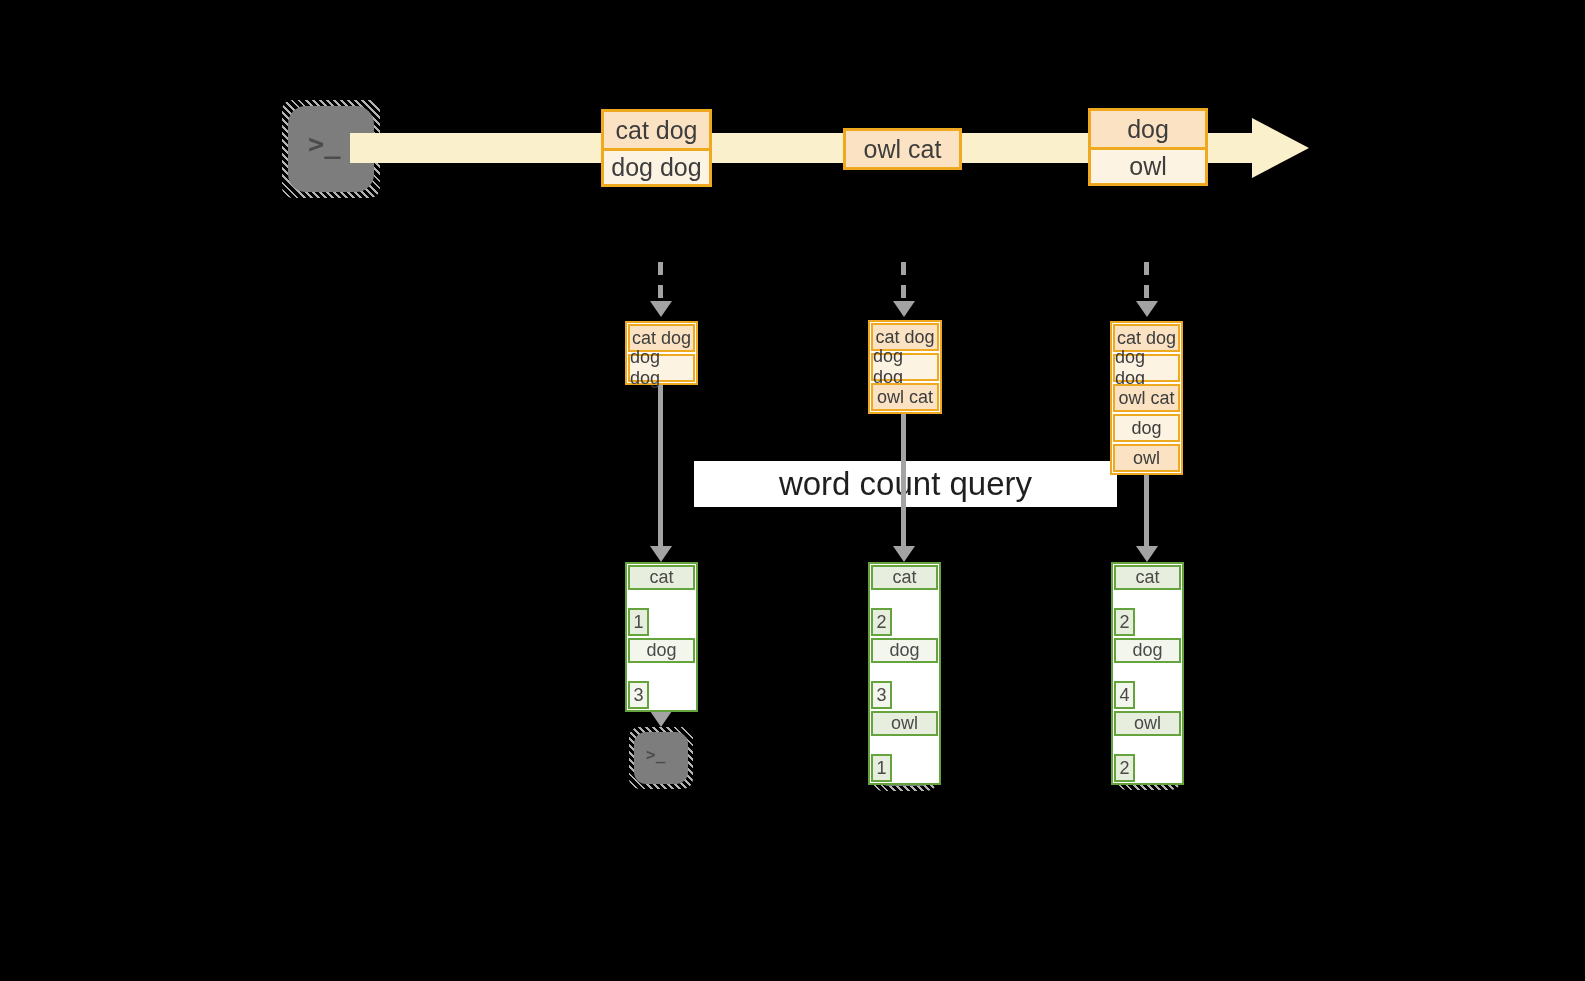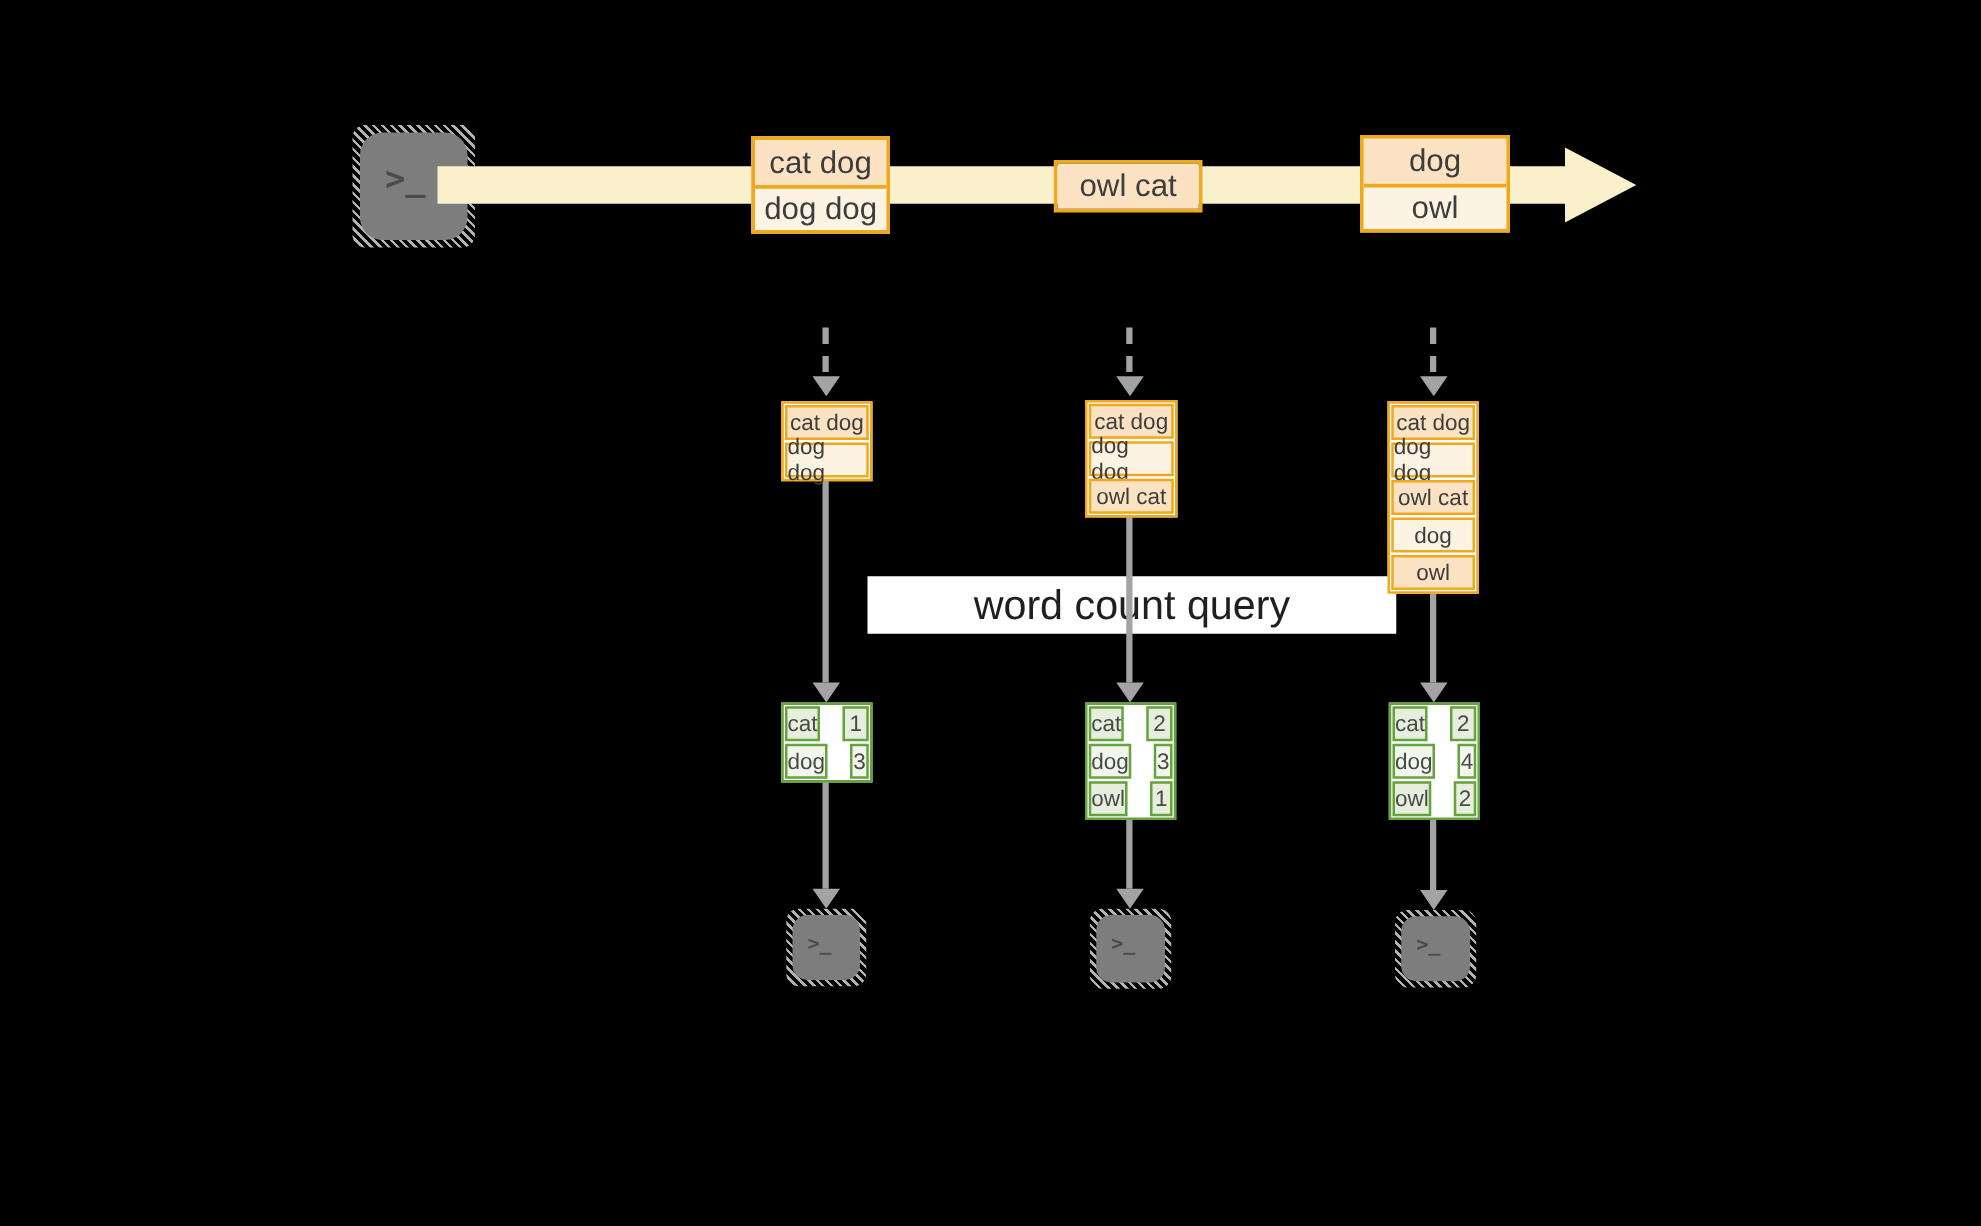--- a/index.html
+++ b/index.html
@@ -47,21 +47,21 @@
   .stack .row { border: 2px solid #efa91f; height: 28px; display: flex; align-items: center;
     justify-content: center; font-size: 18px; color: #3d3d3d; }
 
   
   .qlabel { position: absolute; background: #ffffff; color: #1f1f1f; font-size: 33px;
     display: flex; align-items: center; justify-content: center; z-index: 2; }
 
   
   .gtable { position: absolute; border: 2px solid #65a33d; background: #fff; padding: 1px;
     display: flex; flex-direction: column; gap: 2px; z-index: 4; }
-  .grow { display: flex; gap: 18px; }
+  .grow { display: flex; gap: 18px; flex-direction: column; }
   .gcell { border: 2px solid #65a33d; height: 28px; display: flex; align-items: center;
     justify-content: center; font-size: 18px; color: #4a4a4a; }
   .gcell.word { flex: 1; }
   .gcell.num { width: 21px; }
   .gfill-dark  { background: #e7eedd; }
   .gfill-light { background: #f2f6ec; }
 </style>
 </head>
 <body>
 

